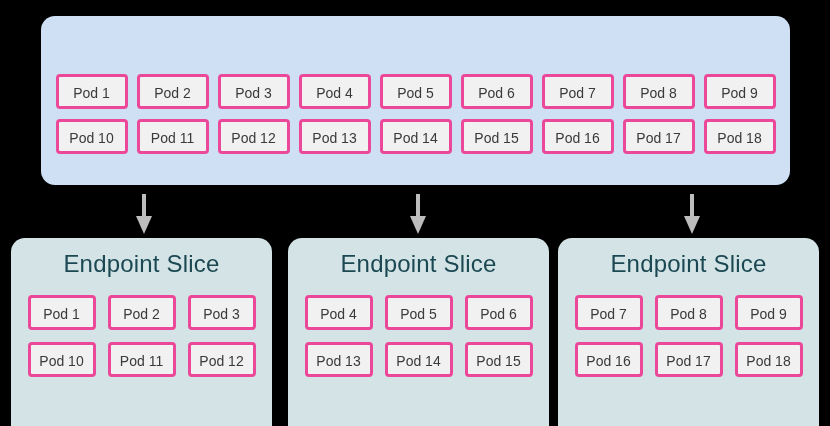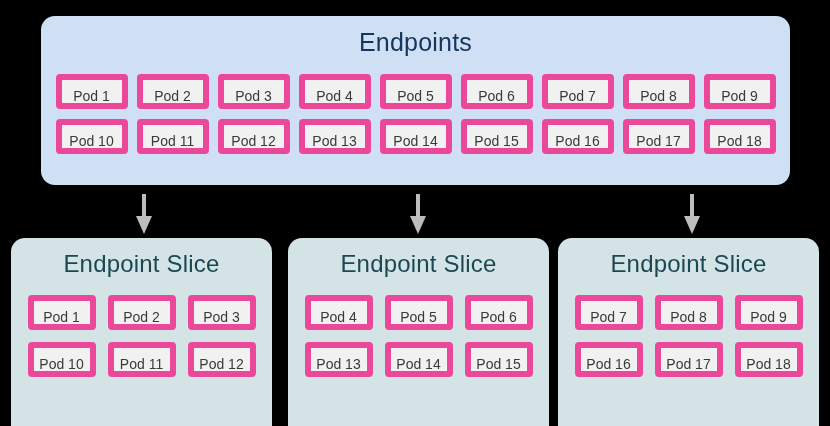--- a/index.html
+++ b/index.html
@@ -47,21 +47,21 @@
   .pod-row {
     display: flex;
     gap: 9px;
     margin-bottom: 10px;
   }
   .endpoints-rows .pod-row { justify-content: center; }
 
   
   .pod {
     background: #f1f1f1;
-    border: 6px solid #ec4899;
+    border: 3px solid #ec4899;
     border-radius: 4px;
     height: 35px;
     line-height: 33px;
     text-align: center;
     font-size: 14px;
     color: #3a3a3a;
     white-space: nowrap;
   }
   .endpoints-rows .pod { width: 72px; }
 
@@ -129,21 +129,20 @@
     margin-bottom: 12px;
   }
   .slice-rows .pod { width: 68px; }
 </style>
 </head>
 <body>
 
 <div id="canvas">
 
   <div class="endpoints-panel">
-    <div class="endpoints-title">Endpoints</div>
     <div class="endpoints-rows" id="endpoints-rows">
         <div class="pod-row">
           <div class="pod">Pod 1</div>
           <div class="pod">Pod 2</div>
           <div class="pod">Pod 3</div>
           <div class="pod">Pod 4</div>
           <div class="pod">Pod 5</div>
           <div class="pod">Pod 6</div>
           <div class="pod">Pod 7</div>
           <div class="pod">Pod 8</div>

